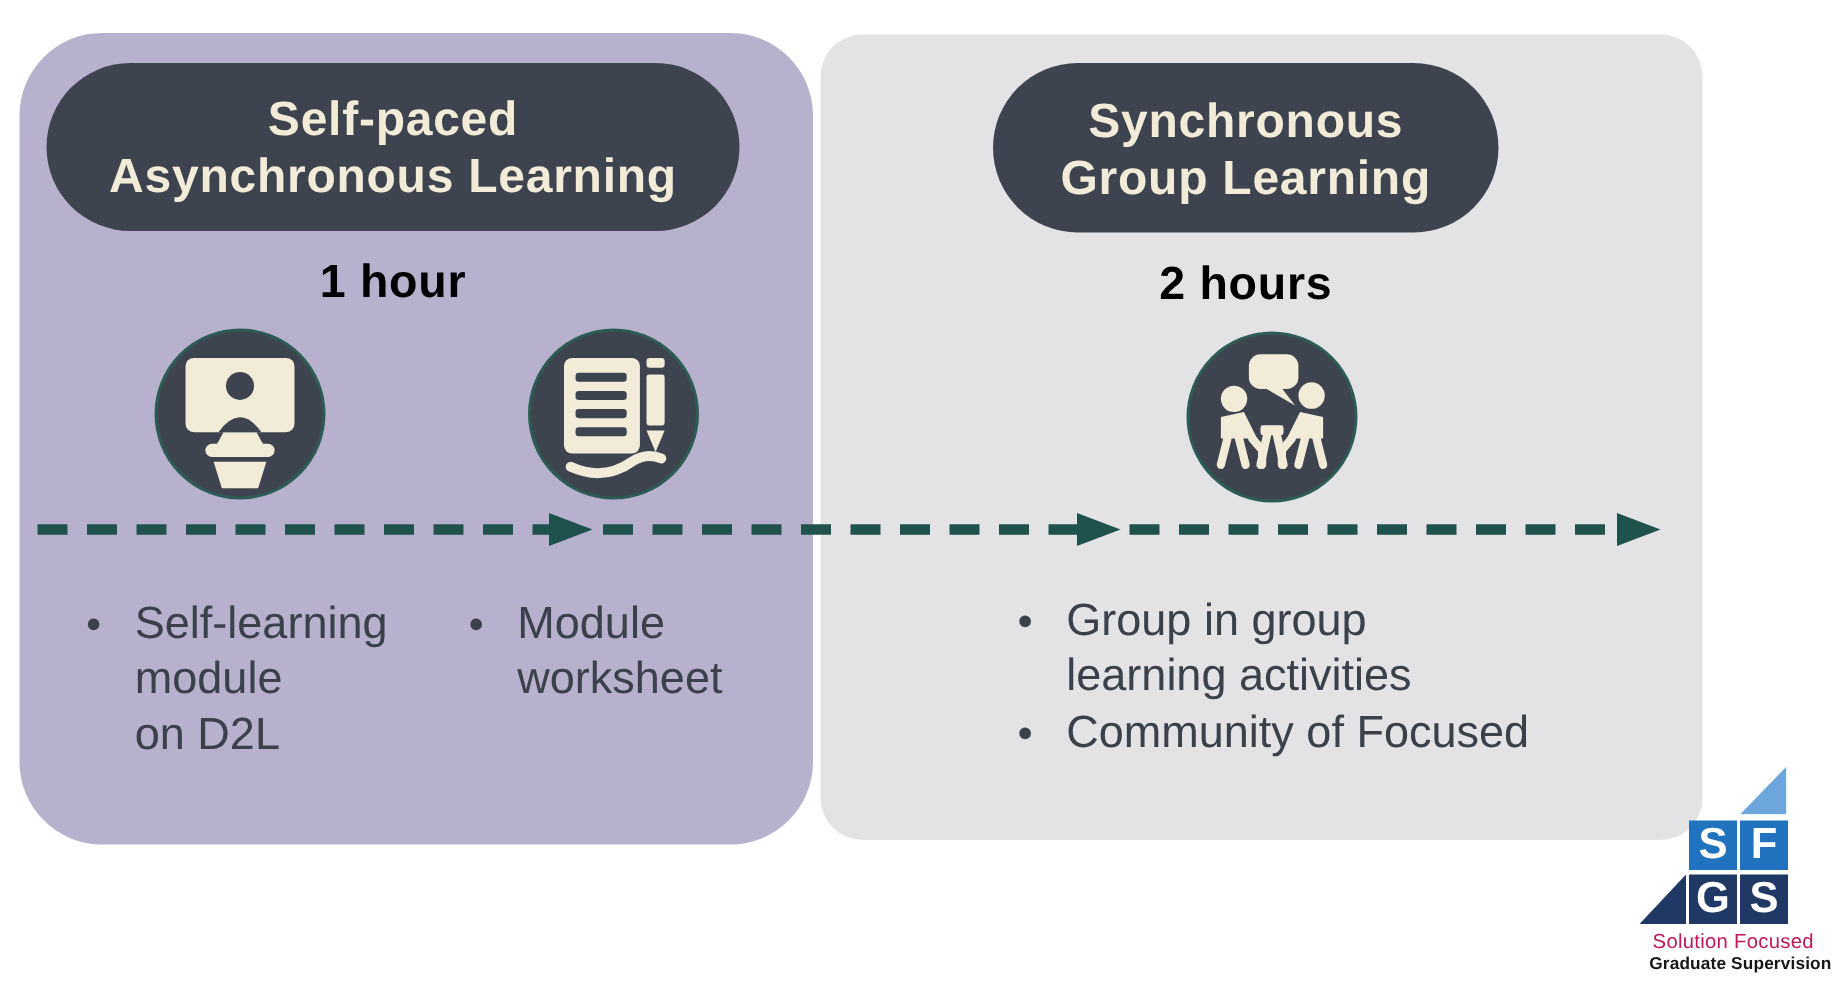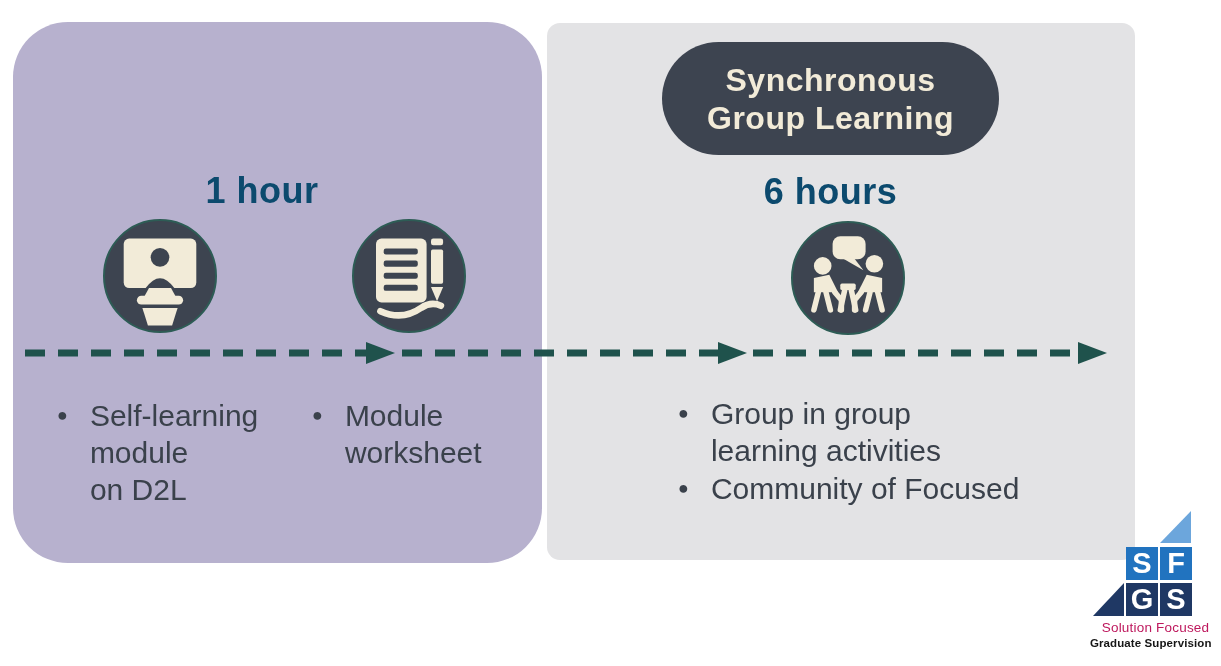--- a/index.html
+++ b/index.html
@@ -2,30 +2,30 @@
 <html><head>
 <meta charset="utf-8">
 <style>
   html,body{margin:0;padding:0;background:#ffffff;}
   .canvas{
     position:relative;width:1221px;height:666px;background:#ffffff;overflow:hidden;
     font-family:"Liberation Sans", sans-serif;
   }
   .panel{position:absolute;box-sizing:border-box;}
   .panel.left{left:13px;top:22px;width:529px;height:541px;background:#b7b1ce;border-radius:55px;}
-  .panel.right{left:547px;top:23px;width:588px;height:537px;background:#e3e3e5;border-radius:13px;}
+  .panel.right{left:547px;top:23px;width:588px;height:537px;background:#e3e3e5;border-radius:28px;}
   .pill{
     background:#3d4450;border-radius:70px;display:flex;align-items:center;justify-content:center;
     color:#f2ebd8;font-weight:bold;text-align:center;font-size:32px;line-height:38px;
     white-space:pre-line;letter-spacing:0.5px;
   }
   .panel.left .pill{margin:20px 0 0 18px;width:462px;height:112px;}
   .panel.right .pill{margin:19px 0 0 115px;width:337px;height:113px;}
   .duration{
-    position:absolute;text-align:center;font-weight:bold;font-size:36px;color:#0c4a6e;letter-spacing:0.5px;
+    position:absolute;text-align:center;font-weight:bold;font-size:31px;color:#000000;letter-spacing:0.5px;
   }
   .panel.left .duration{left:18px;top:148px;width:462px;}
   .panel.right .duration{left:115px;top:148px;width:337px;}
   .icon-circle{
     position:absolute;width:114px;height:114px;border-radius:50%;
     background:#3d4450;border:2px solid #2d5c55;box-sizing:border-box;
     display:flex;align-items:center;justify-content:center;
   }
   .icon-circle svg{width:100%;height:100%;display:block;}
   .bullets{position:absolute;margin:0;padding:0;list-style:none;}
@@ -47,29 +47,33 @@
   .logo .navy{background:#1f3864;}
   .logo .tri{position:absolute;clip-path:polygon(100% 0, 100% 100%, 0 100%);}
   .logo .tri.light{left:70px;top:6px;width:31px;height:32px;background:#6ca6dc;}
   .logo .tri.dark{left:3px;top:78px;width:31px;height:33px;background:#1f3864;}
   .logo .sq.s1{left:36px;top:42px;}
   .logo .sq.f1{left:70px;top:42px;}
   .logo .sq.g1{left:36px;top:78px;}
   .logo .sq.s2{left:70px;top:78px;}
   .logo .line1{position:absolute;left:0;top:115px;width:131px;text-align:center;
     font-size:13.5px;color:#be185d;letter-spacing:0.2px;}
-  .logo .line2{position:absolute;left:0;top:132px;width:131px;text-align:left;
+  .logo .line2{position:absolute;left:0;top:132px;width:131px;text-align:right;
     font-size:11.5px;font-weight:bold;color:#161616;letter-spacing:0.1px;}
 </style>
 </head>
 <body>
 
 <div class="canvas">
 
   <div class="panel left">
+    <div class="pill">
+      <span>Self-paced
+Asynchronous Learning</span>
+    </div>
     <div class="duration">1 hour</div>
 
     <div class="icon-circle" style="left:90px;top:197px;">
       <svg viewBox="0 0 100 100">
         <g fill="#f2ebd8">
           <rect x="17" y="16" width="66" height="45" rx="5"></rect>
           <path d="M40 61 L60 61 L65 70 L35 70 Z"></path>
           <rect x="29" y="68" width="42" height="8" rx="4"></rect>
           <path d="M34 79 L66 79 L61 95 L39 95 Z"></path>
         </g>
@@ -111,21 +115,21 @@
 worksheet</span>
       </li>
     </ul>
   </div>
 
   <div class="panel right">
     <div class="pill">
       <span>Synchronous
 Group Learning</span>
     </div>
-    <div class="duration">6 hours</div>
+    <div class="duration">2 hours</div>
 
     <div class="icon-circle" style="left:244px;top:198px;">
       <svg viewBox="0 0 100 100">
         <g fill="#f2ebd8">
           <rect x="36" y="12" width="30" height="21" rx="7"></rect>
           <path d="M54 30 L64 43 L45 32 Z"></path>
           <circle cx="27" cy="39" r="8"></circle>
           <circle cx="74" cy="37" r="8"></circle>
           <path d="M19 50 L33 47 L41 63 L19 63 Z"></path>
           <path d="M67 47 L81 50 L81 63 L59 63 Z"></path>

